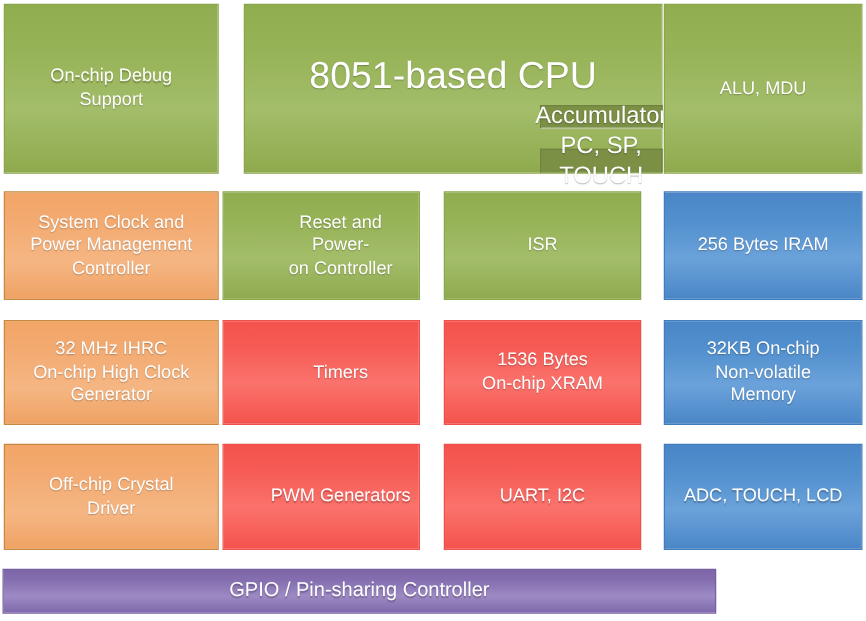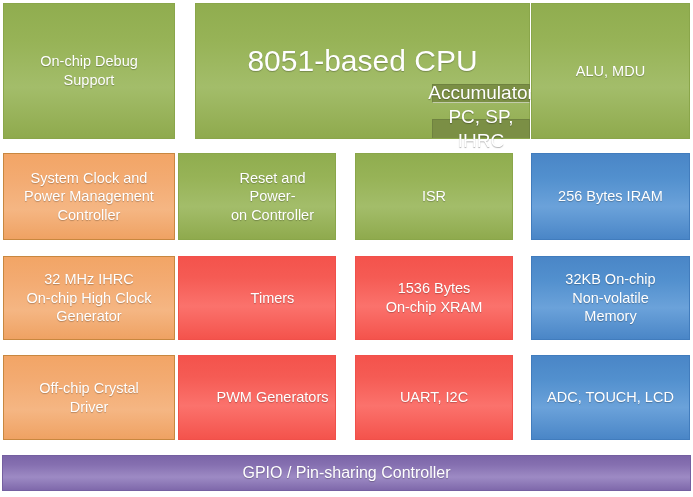--- a/index.html
+++ b/index.html
@@ -68,21 +68,21 @@
   .c2 { left: 178px; width: 158px; padding-left: 31px; }
   .c3 { left: 355px; width: 158px; }
   .c4 { left: 531px; width: 159px; }
   .c23 { left: 195px; width: 335px; }
 
   
   .r1 { top: 3px;   height: 136px; }
   .r2 { top: 153px; height: 87px;  }
   .r3 { top: 256px; height: 84px;  }
   .r4 { top: 355px; height: 85px;  }
-  .rf { top: 455px; left: 2px; width: 689px; height: 36px; }
+  .rf { top: 455px; left: 2px; width: 571px; height: 36px; }
 
   
   .t-reg   { font-size: 14.5px; }
   .t-cpu   { font-size: 30px; }
   .t-foot  { font-size: 16px; }
 
   
   #cpu-registers {
     position: absolute;
     left: 236px;
@@ -124,21 +124,21 @@
   </div>
 
   <div class="block fill-green c23 r1">
     <span class="label cpu-title t-cpu">8051-based CPU</span>
 
     <div id="cpu-registers">
       <div class="reg fill-olive">
         <span>Accumulator</span>
       </div>
       <div class="reg fill-olive">
-        <span>PC, SP, IHRC</span>
+        <span>PC, SP, TOUCH</span>
       </div>
     </div>
   </div>
 
   <div class="block fill-green c4 r1 t-reg">
     <span class="label">ALU, MDU</span>
   </div>
 
   <div class="block fill-orange c1 r2 t-reg">
     <span class="label">System Clock and

